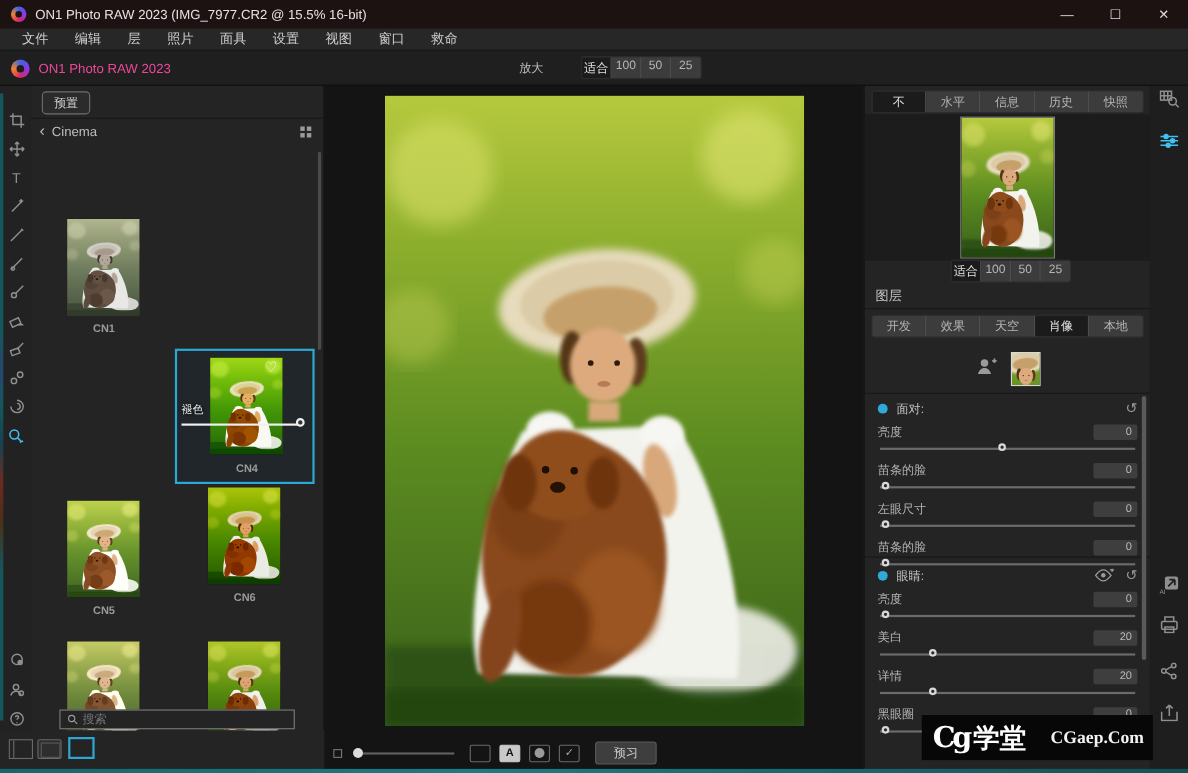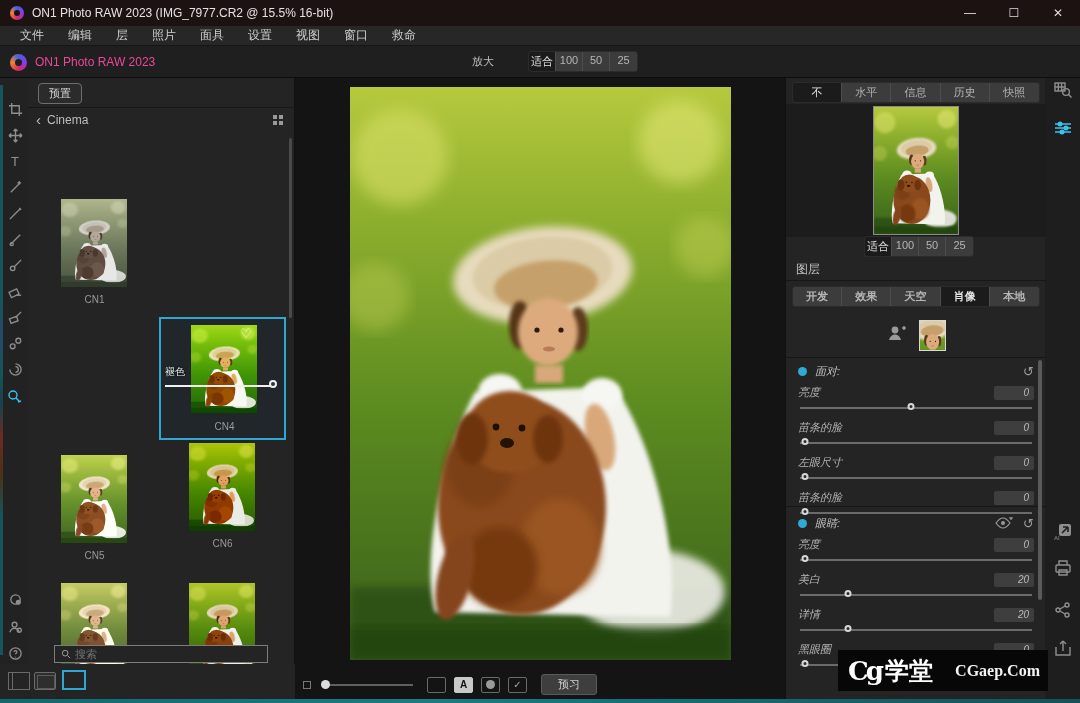--- a/index.html
+++ b/index.html
@@ -54,21 +54,21 @@
   .cat-name { color:#bdbdbd; font-size:12px; }
   .grid-icon { margin-left:auto; margin-right:12px; width:10px; height:10px;
     background:
       linear-gradient(#9a9a9a,#9a9a9a) 0 0/4px 4px no-repeat,
       linear-gradient(#9a9a9a,#9a9a9a) 6px 0/4px 4px no-repeat,
       linear-gradient(#9a9a9a,#9a9a9a) 0 6px/4px 4px no-repeat,
       linear-gradient(#9a9a9a,#9a9a9a) 6px 6px/4px 4px no-repeat; }
   .preset-grid { position:absolute; left:0; top:56px; width:260px; height:585px; }
   .pcell { position:absolute; width:127px; height:123px; }
   .pcell .pthumb { position:absolute; left:30px; top:7px; width:66px; height:88px; background:#111; }
-  .pcell .plabel { position:absolute; left:0; top:102px; width:127px; text-align:center; color:#9a9a9a; font-size:10px; }
+  .pcell .plabel { position:absolute; left:0; top:102px; width:127px; text-align:center; color:#9a9a9a; font-size:10px;font-weight:bold; }
   .pcell.sel { border:2px solid #2da8d4; background:#20262a; }
   .pcell.sel .pthumb { top:6px; }
   .heart { position:absolute; right:32px; top:8px; color:#f2f2f2; font-size:13px; line-height:1; }
   .fade-wrap { position:absolute; left:2px; top:50px; width:120px; height:26px; }
   .fade-label { position:absolute; left:2px; top:-4px; color:#e8e8e8; font-size:10px; text-shadow:0 0 3px #000; }
   .fade-line { position:absolute; left:2px; top:16px; width:110px; height:2px; background:#f0f0f0; }
   .fade-handle { position:absolute; left:106px; top:11px; width:8px; height:8px; border:2px solid #f0f0f0; border-radius:50%; background:#333; }
   .pscroll { position:absolute; left:261px; top:60px; width:3px; height:180px; background:#4a4a4a; border-radius:2px; }
   .search-box { position:absolute; left:26px; top:567px; width:214px; height:18px; border:1px solid #7c7c7c; background:#242424; display:flex; align-items:center; }
   .search-box input { background:transparent; border:none; outline:none; color:#9c9c9c; font-size:11px; width:180px; font-family:"Liberation Sans",sans-serif; }
@@ -103,25 +103,25 @@
   .right-panel { position:absolute; left:785px; top:78px; width:260px; height:625px; background:#242424; border-left:1px solid #101010; }
   .rp-tabs { position:absolute; left:6px; top:4px; width:248px; }
   .rp-tabs > div { width:20%; }
   .nav-area { position:absolute; left:0; top:26px; width:260px; height:133px; background:#1c1c1c; display:flex; align-items:center; justify-content:center; }
   .nav-thumb { width:86px; height:129px; border:1px solid #8a8a8a; background:#111; }
   .nav-fit { position:absolute; left:78px; top:158px; width:110px; }
   .nav-fit > div { width:27px; }
   .layers-title { position:absolute; left:10px; top:183px; color:#c2c2c2; font-size:12px; }
   .rp-divider { position:absolute; left:0; width:260px; height:1px; background:#171717; }
   .mode-tabs { position:absolute; left:6px; top:208px; width:248px; }
-  .mode-tabs > div { width:20%;font-weight:bold; }
+  .mode-tabs > div { width:20%; }
   .layer-row { position:absolute; left:0; top:236px; width:260px; height:42px; display:flex; align-items:center; justify-content:center; gap:12px; }
   .addface-icon svg { stroke:#9a9a9a; fill:#9a9a9a; }
   .face-chip { width:27px; height:31px; border:1px solid #d8d8d8; background:#222; }
-  .section { position:absolute; left:0; width:260px;font-style:italic; }
+  .section { position:absolute; left:0; width:260px; }
   .section-head { display:flex; align-items:center; margin:0 12px; height:18px; }
   .bluedot { width:9px; height:9px; border-radius:50%; background:#2ea9d8; margin-right:8px; }
   .sec-title { font-size:11px; color:#c4c4c4; }
   .sec-icons { margin-left:auto; display:flex; gap:10px; align-items:center; color:#9a9a9a; }
   .reset-icon { font-size:13px; color:#9a9a9a; }
   .slider-row { margin:5px 12px 0; }
   .sr-top { display:flex; justify-content:space-between; align-items:center; height:15px; }
   .sr-label { font-size:11px; color:#b4b4b4; }
   .sr-value { width:40px; height:14px; background:#3e3e3e; border-radius:2px; color:#b9b9b9; font-size:10px; text-align:right; padding-right:5px; line-height:14px; }
   .sr-track { position:relative; height:13px; margin-top:2px; }

